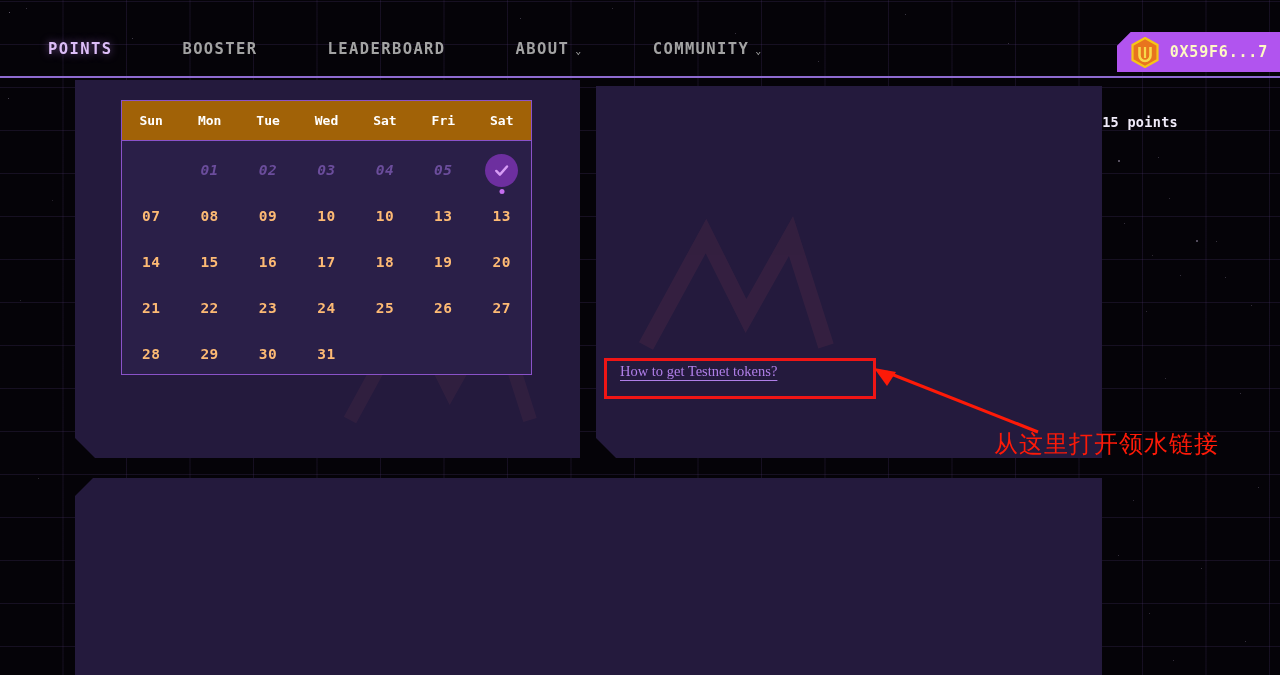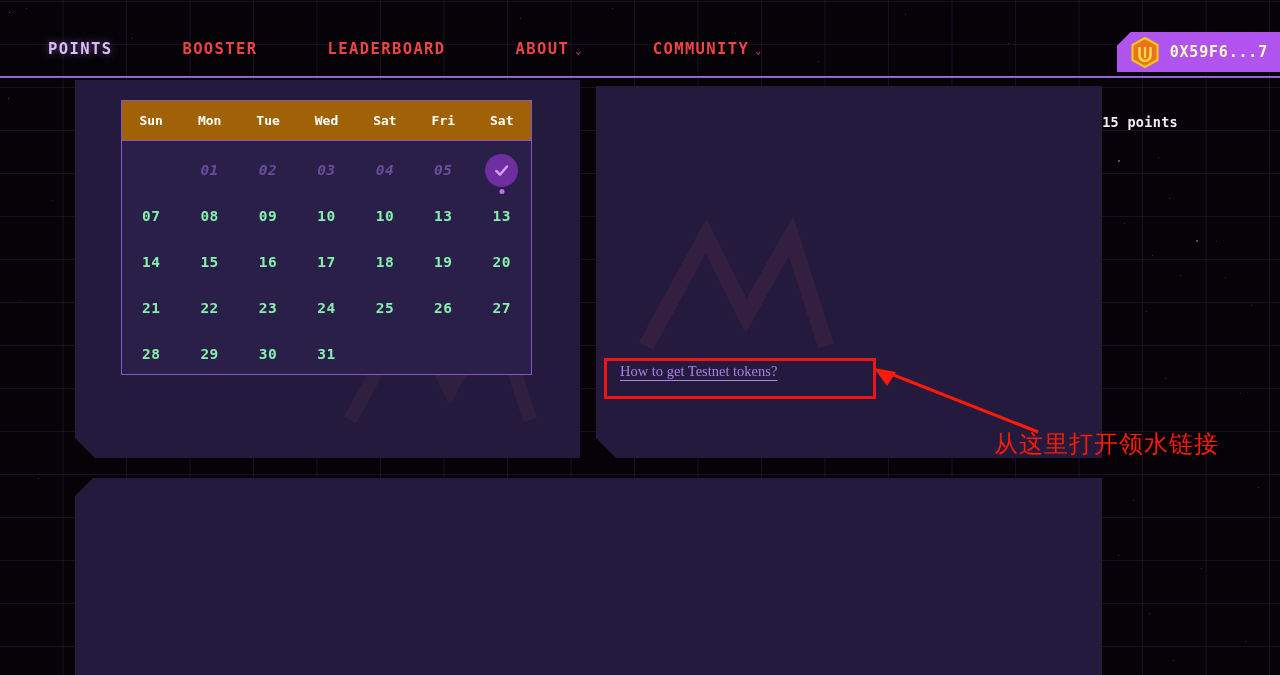--- a/index.html
+++ b/index.html
@@ -32,21 +32,21 @@
   }
   .nav-links{
     position:absolute; left:48px; top:40px;
     display:flex; align-items:center; gap:12px;
   }
   .nav-item{
     font-family:"DejaVu Sans Mono", monospace;
     font-weight:bold;
     font-size:15.5px;
     letter-spacing:1.4px;
-    color:#ef4444;
+    color:#a3a3a3;
     padding:0 33px 0 0;
     margin-right:25px;
     display:flex; align-items:center; gap:6px;
     cursor:pointer;
     white-space:nowrap;
   }
   .nav-item.active{ color:#dcbdf7; text-shadow:0 0 8px rgba(200,140,255,.55); }
   .nav-caret{ font-size:10px; transform:translateY(1px); }
 
   #wallet-badge{
@@ -109,21 +109,21 @@
   }
   #cal-body{
     display:grid; grid-template-columns:repeat(7,1fr);
     grid-auto-rows:46px;
     padding-top:6px;
   }
   .cal-cell{
     display:flex; align-items:center; justify-content:center;
     position:relative;
     font-family:"DejaVu Sans Mono", monospace;
-    font-weight:bold; font-size:14.5px; color:#86efac;
+    font-weight:bold; font-size:14.5px; color:#fdba74;
     letter-spacing:.5px;
   }
   .cal-cell.dim{ color:#6b4d9c;font-style:italic; }
   .check-circle{
     width:33px; height:33px; border-radius:50%;
     background:#6d2f9f;
     display:flex; align-items:center; justify-content:center;
   }
   .check-circle svg{ width:19px; height:19px; }
   .cal-dot{

